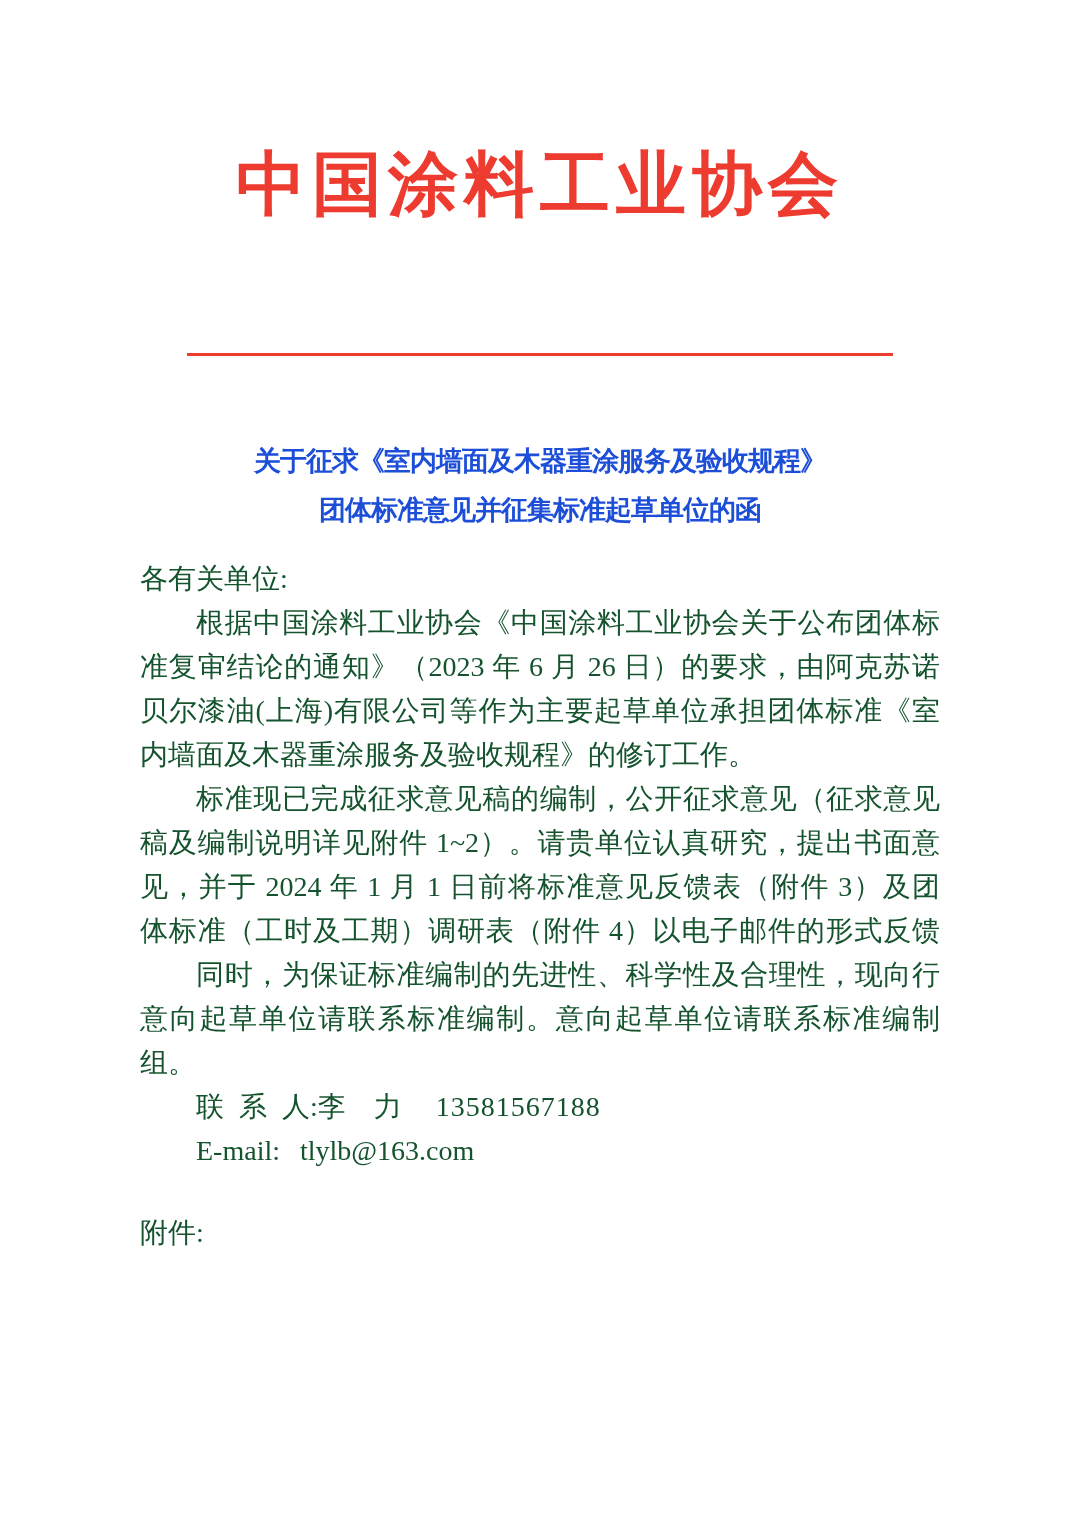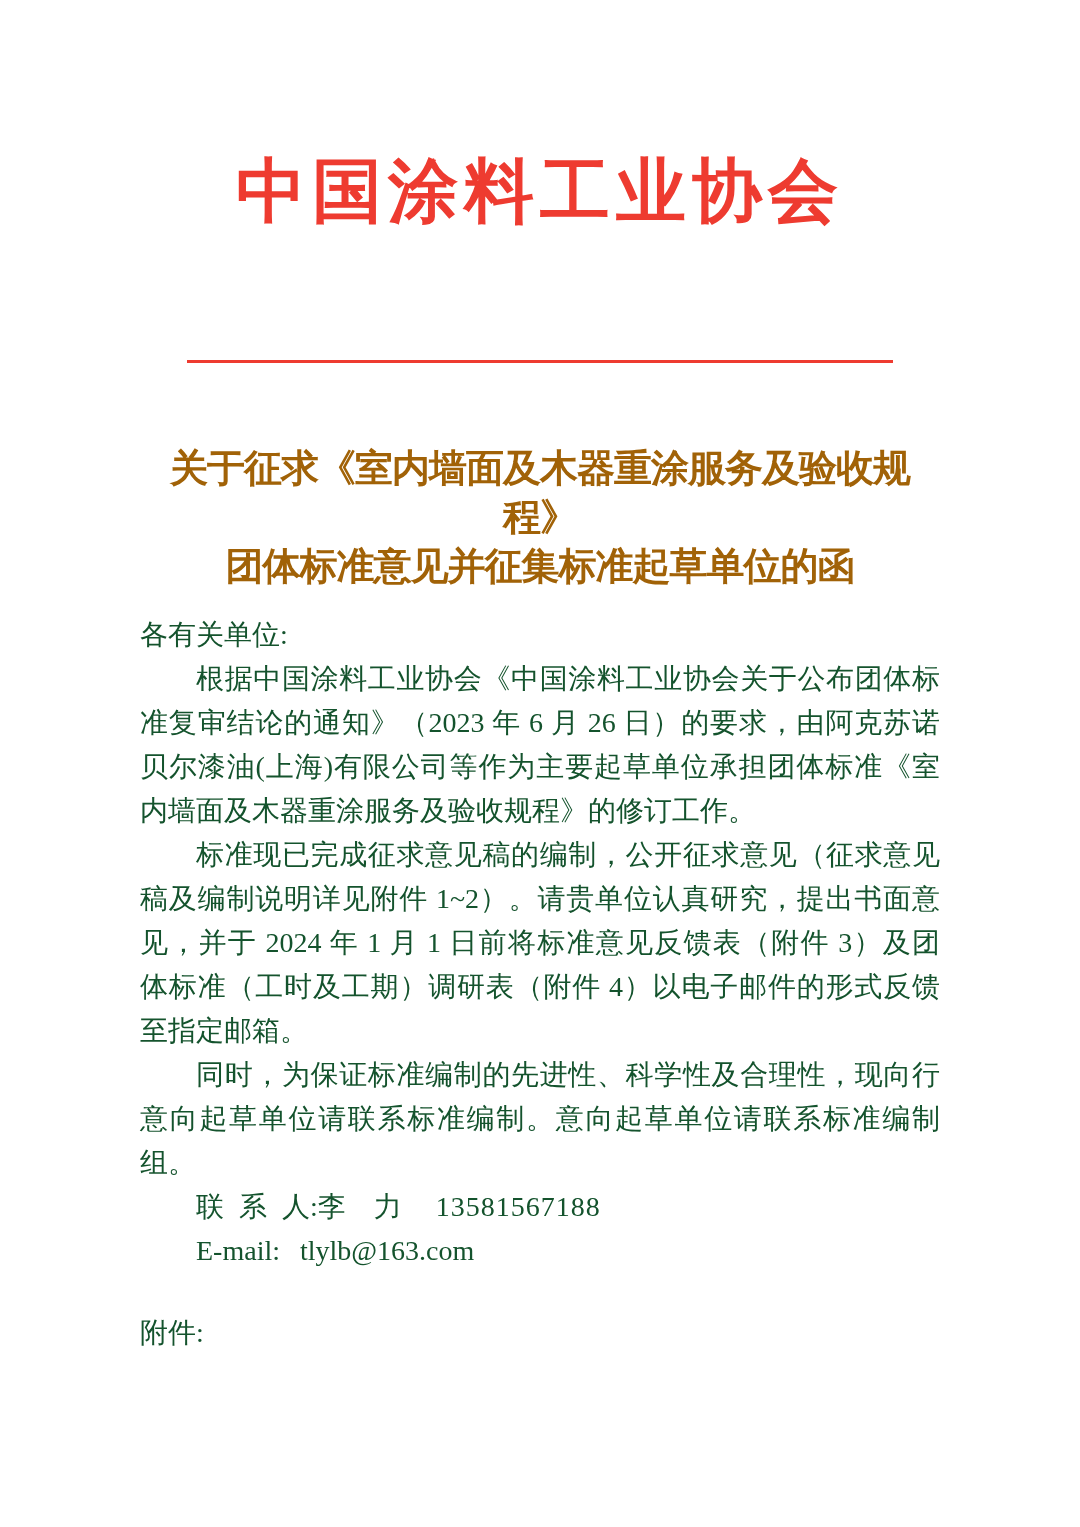--- a/index.html
+++ b/index.html
@@ -11,42 +11,42 @@
   }
   .page {
     position: relative;
     width: 1080px; height: 1527px;
     background: #ffffff;
     padding: 0 140px;
     overflow: hidden;
   }
   
   .letterhead {
-    margin: 7px;
+    margin: 0;
     padding-top: 146px;
     text-align: center;
     font-size: 70px;
     line-height: 1.1;
     font-weight: bold;
     letter-spacing: 6px;
     white-space: nowrap;
   }
   .red-rule {
     height: 3px;
     width: 706px;
     margin: 130px auto 0 auto;
   }
   
   .doc-title {
     margin: 81px 0 0 0;
     text-align: center;
-    font-size: 38px;
+    font-size: 27px;
     line-height: 49px;
     font-weight: bold;
-    color: #a16207;
+    color: #1d4ed8;
   }
   .doc-title .t-line { display: block; letter-spacing: -1px; }
   
   .body-block {
     margin-top: 22px;
     font-size: 28px;
     line-height: 44px;
     color: #1e1e1e;
   }
   .body-line { min-height: 44px; }
@@ -86,21 +86,20 @@
       <div class="body-line jl">准复审结论的通知》（2023 年 6 月 26 日）的要求，由阿克苏诺</div>
       <div class="body-line jl">贝尔漆油(上海)有限公司等作为主要起草单位承担团体标准《室</div>
       <div class="body-line">内墙面及木器重涂服务及验收规程》的修订工作。</div>
     </div>
 
     <div>
       <div class="body-line indent jl">标准现已完成征求意见稿的编制，公开征求意见（征求意见</div>
       <div class="body-line jl">稿及编制说明详见附件 1~2）。请贵单位认真研究，提出书面意</div>
       <div class="body-line jl">见，并于 2024 年 1 月 1 日前将标准意见反馈表（附件 3）及团</div>
       <div class="body-line jl">体标准（工时及工期）调研表（附件 4）以电子邮件的形式反馈</div>
-      <div class="body-line">至指定邮箱。</div>
     </div>
 
     <div>
       <div class="body-line indent jl">同时，为保证标准编制的先进性、科学性及合理性，现向行</div>
       <div class="body-line jl">意向起草单位请联系标准编制。意向起草单位请联系标准编制</div>
       <div class="body-line">组。</div>
     </div>
 
     <div class="body-line indent contact-line">
       <span class="c-label">联 系 人:</span><span class="c-name">李　力</span><span class="c-phone">13581567188</span>

